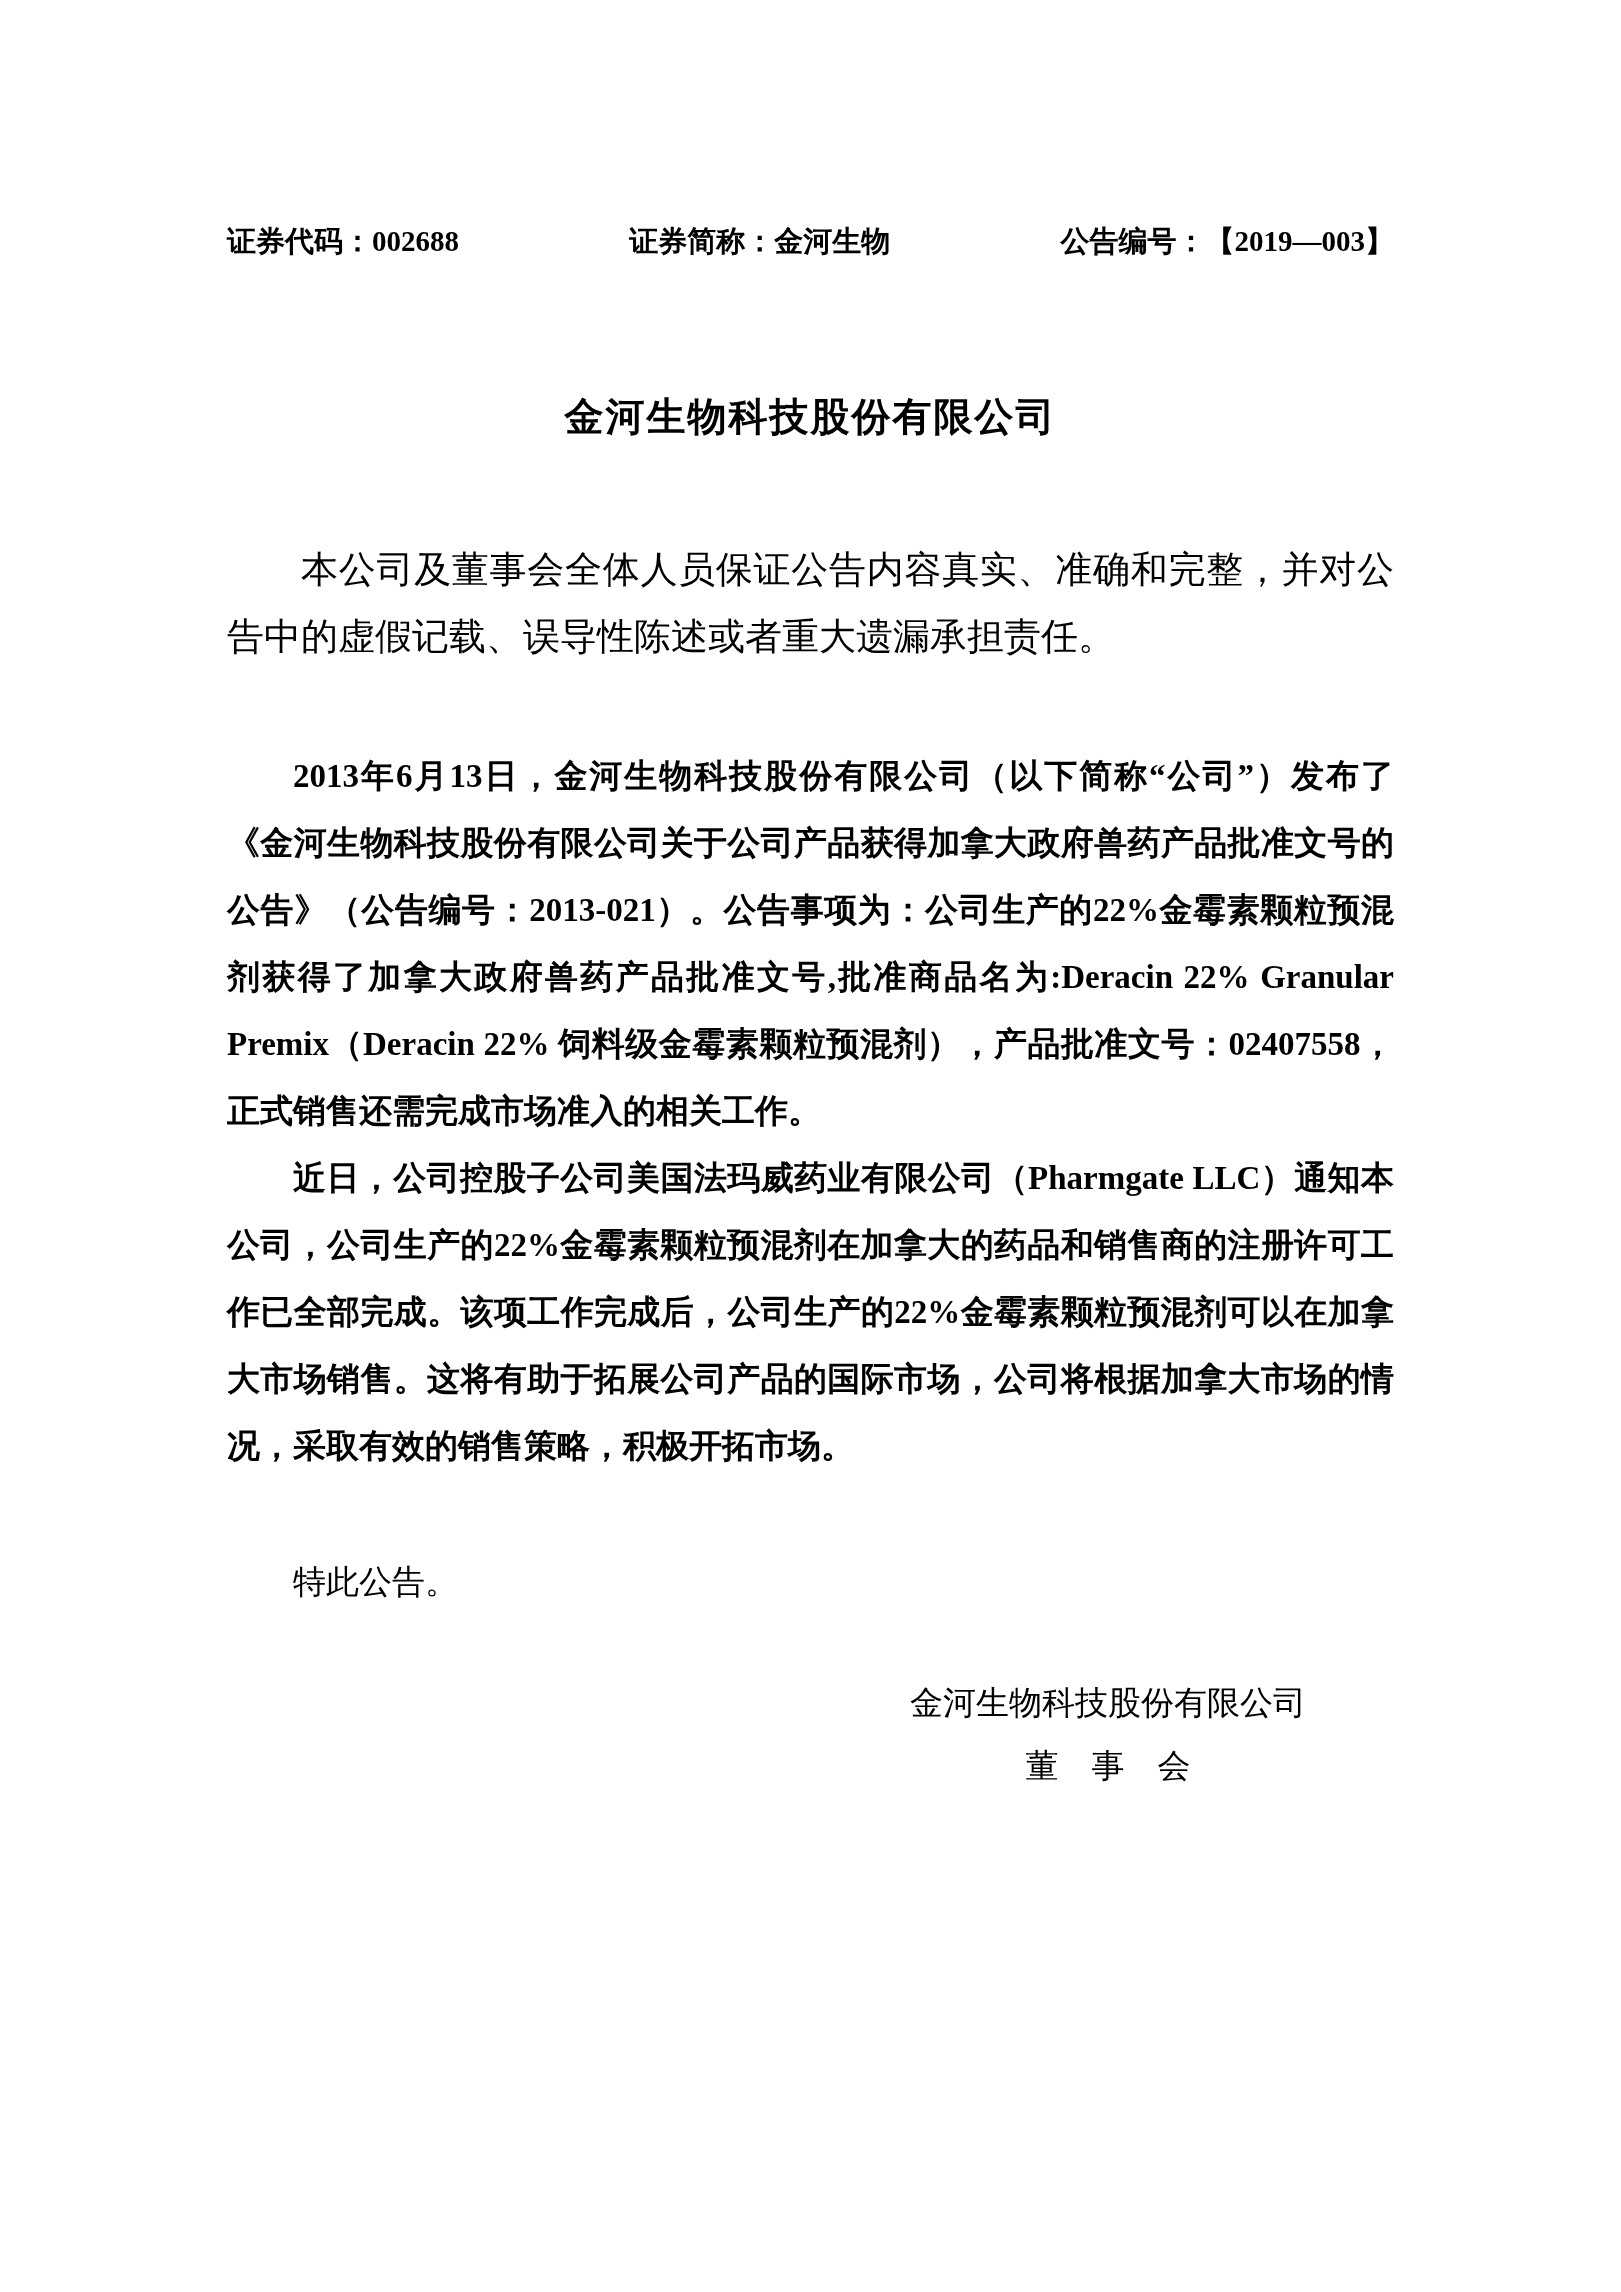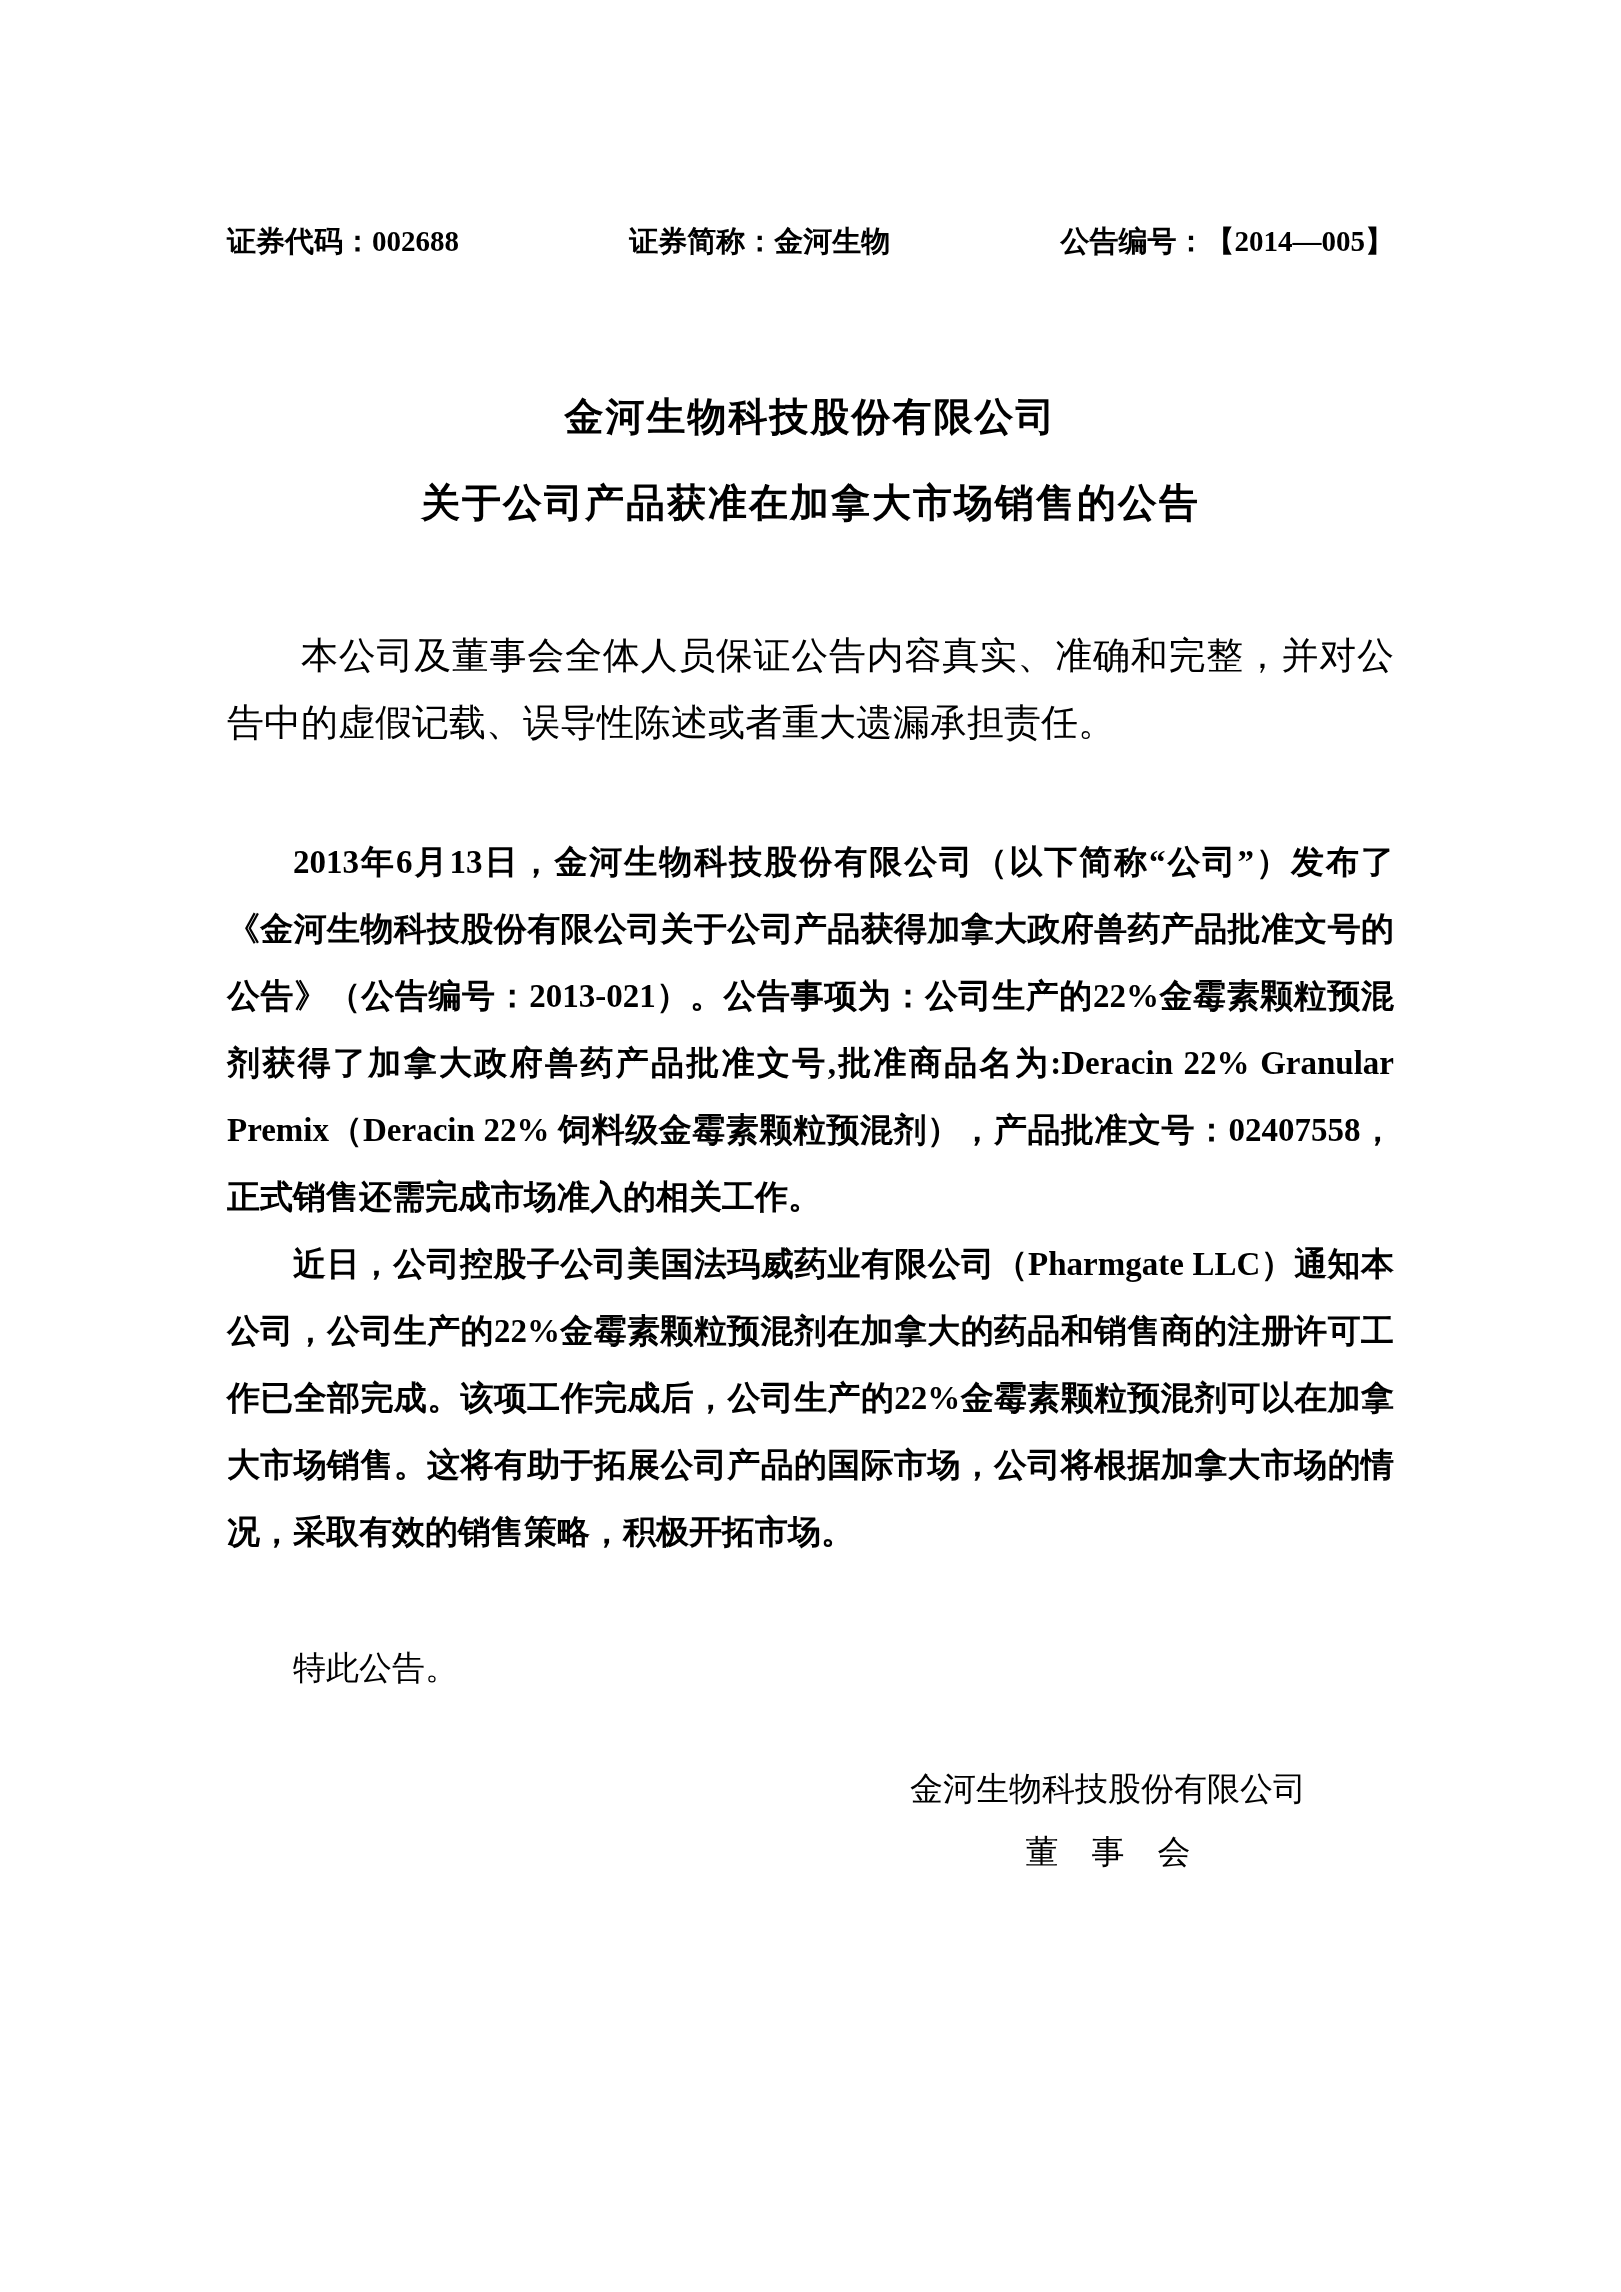--- a/index.html
+++ b/index.html
@@ -78,26 +78,25 @@
   }
 </style>
 </head>
 <body>
 
 <div class="page">
 
   <div class="doc-header">
     <span>证券代码：002688</span>
     <span>证券简称：金河生物</span>
-    <span>公告编号：【2014—005】</span>
+    <span>公告编号：【2019—003】</span>
   </div>
 
   <div class="heading-block">
     <h1 class="doc-title">金河生物科技股份有限公司</h1>
-    <h2 class="doc-subtitle">关于公司产品获准在加拿大市场销售的公告</h2>
   </div>
 
   <p class="disclaimer">本公司及董事会全体人员保证公告内容真实、准确和完整，并对公告中的虚假记载、误导性陈述或者重大遗漏承担责任。</p>
 
   <div class="body-block">
     <p class="body-paragraph">2013年6月13日，金河生物科技股份有限公司（以下简称“公司”）发布了《金河生物科技股份有限公司关于公司产品获得加拿大政府兽药产品批准文号的公告》（公告编号：2013-021）。公告事项为：公司生产的22%金霉素颗粒预混剂获得了加拿大政府兽药产品批准文号,批准商品名为:Deracin 22% Granular Premix（Deracin 22% 饲料级金霉素颗粒预混剂），产品批准文号：02407558，正式销售还需完成市场准入的相关工作。</p>
     <p class="body-paragraph">近日，公司控股子公司美国法玛威药业有限公司（Pharmgate LLC）通知本公司，公司生产的22%金霉素颗粒预混剂在加拿大的药品和销售商的注册许可工作已全部完成。该项工作完成后，公司生产的22%金霉素颗粒预混剂可以在加拿大市场销售。这将有助于拓展公司产品的国际市场，公司将根据加拿大市场的情况，采取有效的销售策略，积极开拓市场。</p>
   </div>
 
   <p class="closing-line">特此公告。</p>

